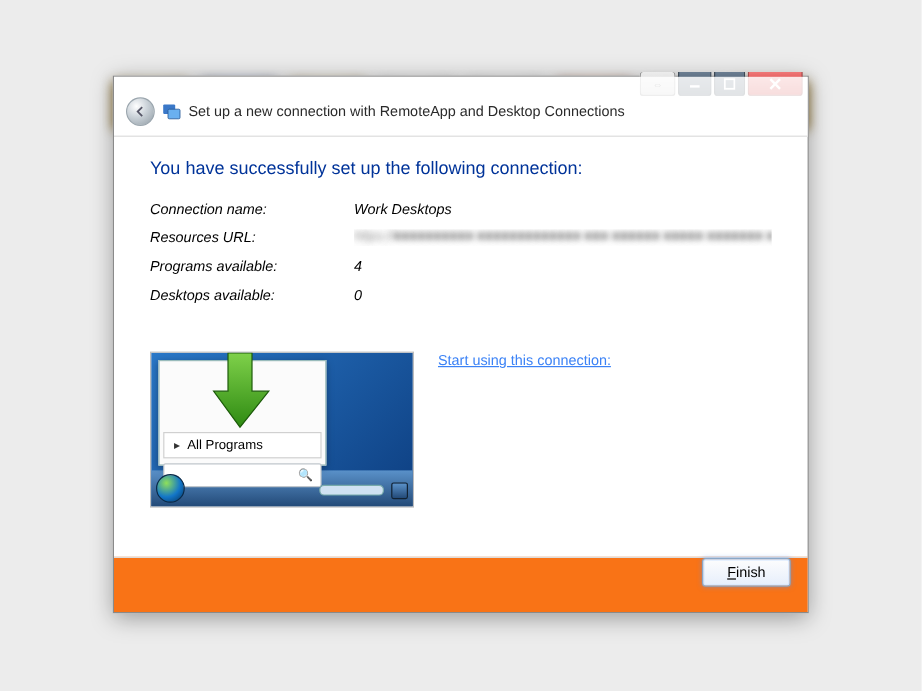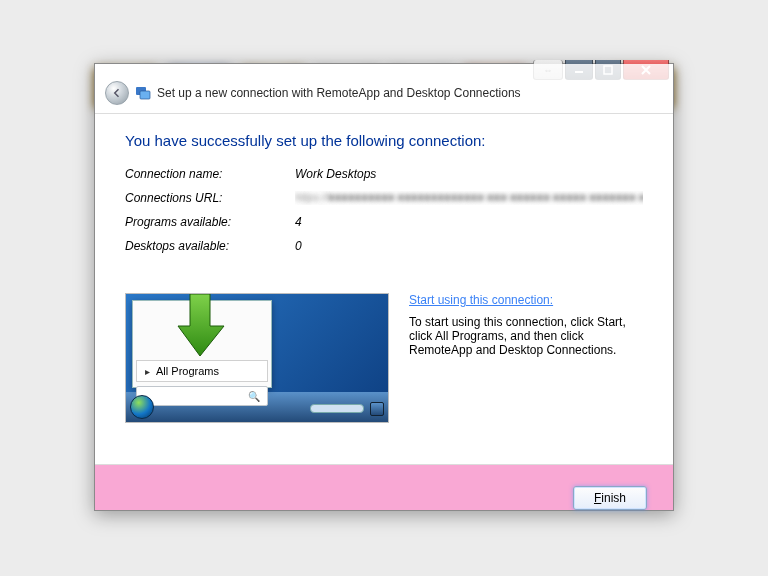--- a/index.html
+++ b/index.html
@@ -33,36 +33,36 @@
 
     .tbl { font-size:12px; color:#000; }
     .row { display:flex; margin-bottom:10px;font-style:italic; }
     .lbl { width:170px; }
     .val { flex:1; }
     .blur { color:transparent; text-shadow:0 0 5px rgba(80,80,80,.7); font-size:11px; white-space:nowrap; overflow:hidden; }
 
     .lower { display:flex; margin-top:30px; gap:20px; }
 
     
-    .illus { width:264px; height:130px; position:relative; background:linear-gradient(135deg,#2a78c8 0%,#0d3e80 100%); border:1px solid #bdbdbd; overflow:hidden; }
+    .illus { width:220px; height:130px; position:relative; background:linear-gradient(135deg,#2a78c8 0%,#0d3e80 100%); border:1px solid #bdbdbd; overflow:hidden; }
     .illus .whitepane { position:absolute; left:6px; top:6px; width:140px; height:88px; background:#fbfbfb; border:1px solid #9bb; box-shadow:0 2px 6px rgba(0,0,0,.35); }
     .illus .arrow { position:absolute; left:42px; top:-6px; }
     .illus .allprog { position:absolute; left:10px; top:66px; width:132px; height:22px; background:#fff; border:1px solid #d0d0d0; font-size:11px; display:flex; align-items:center; padding-left:8px; gap:6px; }
     .illus .allprog::before { content:"▸"; font-size:10px; color:#333; }
     .illus .search { position:absolute; left:10px; top:92px; width:132px; height:20px; background:#fff; border:1px solid #c0c6cc; border-radius:2px; font-size:10px; color:#888; display:flex; align-items:center; justify-content:flex-end; padding:0 6px; }
     .illus .orb { position:absolute; left:4px; bottom:3px; width:24px; height:24px; border-radius:50%; background:radial-gradient(circle at 35% 30%, #8fe05a, #1376c8 55%, #063a6a 95%); border:1px solid #0a2a48; }
     .illus .taskbar { position:absolute; left:0; bottom:0; height:30px; width:100%; background:linear-gradient(#5a91c9,#234a78); }
     .illus .slider { position:absolute; right:24px; bottom:9px; width:54px; height:9px; background:#cfe1f2; border:1px solid #7aa; border-radius:4px; }
     .illus .shutdown { position:absolute; right:4px; bottom:6px; width:14px; height:14px; background:linear-gradient(#5a91c9,#234a78); border:1px solid #123; border-radius:2px; }
 
     .instruct { flex:1; font-size:12px; color:#000; }
     .link { color:#3b82f6; text-decoration:underline; display:inline-block; margin-bottom:8px; }
 
     
-    .footer { position:absolute; left:0; right:0; bottom:0; height:46px; background:#f9a8d4; border-top:1px solid #dcdcdc; display:flex; align-items:flex-end; justify-content:flex-end; padding:0 26px; }
+    .footer { position:absolute; left:0; right:0; bottom:0; height:46px; background:#f97316; border-top:1px solid #dcdcdc; display:flex; align-items:flex-start; justify-content:flex-end; padding:0 14px; }
     .btn { min-width:74px; height:24px; font-size:12px; border:1px solid #8aa7c7; border-radius:3px; background:linear-gradient(#fdfdfd,#e6eefb); box-shadow:0 0 0 1px #cfe3ff inset, 0 0 4px rgba(80,150,255,.5); cursor:pointer; text-decoration:underline; text-decoration-color:transparent; }
     .btn u { text-decoration:underline; }
   </style>
 </head>
 <body>
 
 <div class="backdrop">
   <div class="bd-item"></div>
     <div class="bd-item b2"></div>
     <div class="bd-item"></div>
@@ -109,21 +109,21 @@
 
   <div class="body">
     <div class="heading">You have successfully set up the following connection:</div>
 
     <div class="tbl">
       <div class="row">
         <div class="lbl">Connection name:</div>
         <div class="val">Work Desktops</div>
       </div>
       <div class="row">
-        <div class="lbl">Connections URL:</div>
+        <div class="lbl">Resources URL:</div>
         <div class="val blur">https://■■■■■■■■■■ ■■■■■■■■■■■■■ ■■■ ■■■■■■ ■■■■■ ■■■■■■■ ■■</div>
       </div>
       <div class="row">
         <div class="lbl">Programs available:</div>
         <div class="val">4</div>
       </div>
       <div class="row">
         <div class="lbl">Desktops available:</div>
         <div class="val">0</div>
       </div>
@@ -148,21 +148,20 @@
         <div class="search">
             <span>🔍</span>
           </div>
         <div class="orb"></div>
         <div class="slider"></div>
         <div class="shutdown"></div>
       </div>
 
       <div class="instruct">
         <span class="link">Start using this connection:</span>
-        <div>To start using this connection, click Start, click All Programs, and then click RemoteApp and Desktop Connections.</div>
       </div>
     </div>
   </div>
 
   <div class="footer">
     <button class="btn"><u>F</u><span>inish</span></button>
   </div>
 
 </div>
 

